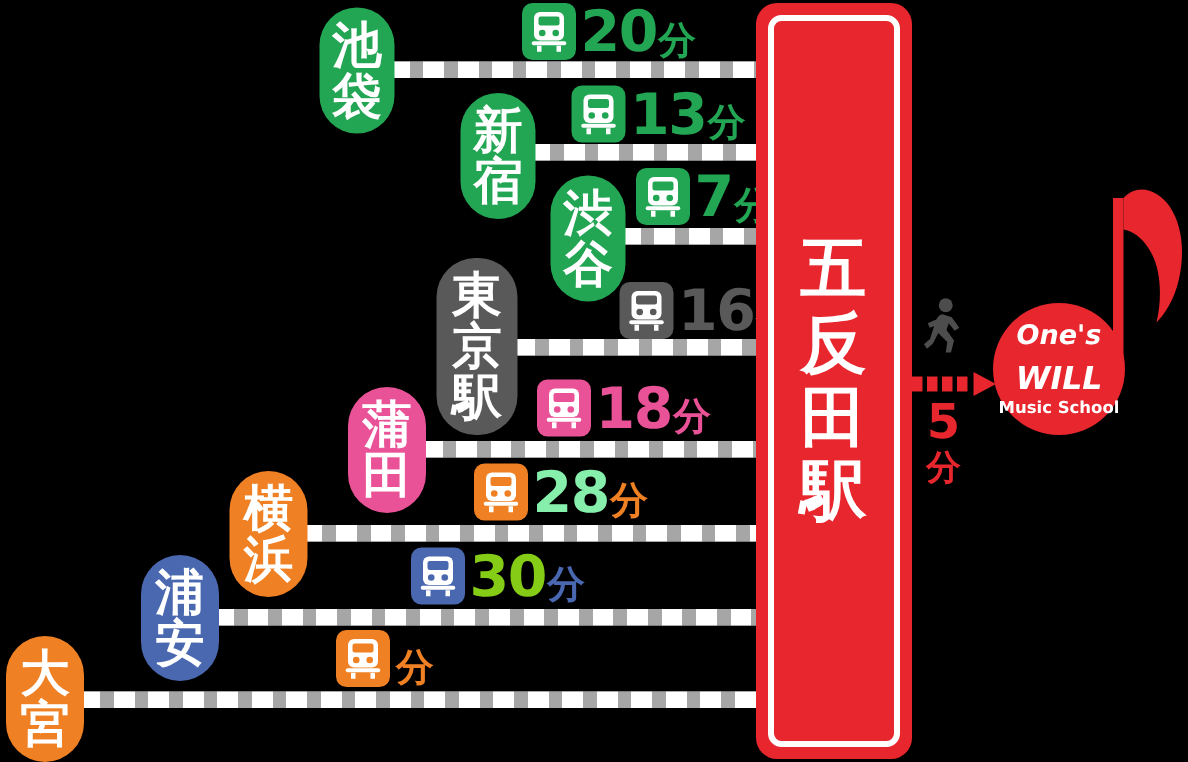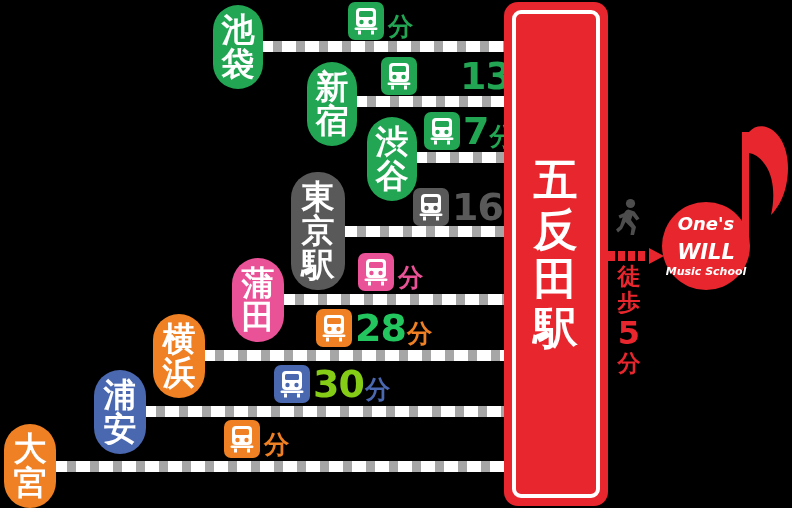--- a/index.html
+++ b/index.html
@@ -188,21 +188,20 @@
   #logo-circle .l2 {
     font-size: 21px;
     font-weight: bold;
     font-style: italic;
     line-height: 1;
     margin-top: 9px;
   }
   #logo-circle .l3 {
     font-size: 11px;
     font-weight: bold;
-    font-style: italic;
     line-height: 1;
     margin-top: 3px;
   }
 </style>
 </head>
 <body>
 
 <div id="stage">
 
 
@@ -217,28 +216,29 @@
           <svg viewBox="0 0 28 30" width="28" height="30">
             <rect x="4" y="2" width="20" height="19" rx="4" fill="#FFFFFF"></rect>
             <rect x="7" y="5" width="14" height="6" rx="1.5" fill="#22A654"></rect>
             <circle cx="9.5" cy="16" r="2.2" fill="#22A654"></circle>
             <circle cx="18.5" cy="16" r="2.2" fill="#22A654"></circle>
             <rect x="2.5" y="21.5" width="23" height="2.6" rx="1.3" fill="#FFFFFF"></rect>
             <rect x="6" y="24.5" width="3" height="4" fill="#FFFFFF"></rect>
             <rect x="19" y="24.5" width="3" height="4" fill="#FFFFFF"></rect>
           </svg>
         </div>
+        <span class="dnum" style="color: rgb(34, 166, 84);">20</span>
         <span class="dfun" style="color: rgb(34, 166, 84);">分</span>
       </div>
       <div class="rail" style="left: 344px; top: 96px; width: 174px;"></div>
       <div class="station" style="left: 307px; top: 62px; width: 50px; height: 84px; background: rgb(34, 166, 84);">
         <span>新</span>
         <span>宿</span>
       </div>
-      <div class="dur" style="left: 381px; top: 57px; gap: 40px;">
+      <div class="dur" style="left: 381px; top: 57px;">
         <div class="tico" style="background: rgb(34, 166, 84);">
           <svg viewBox="0 0 28 30" width="28" height="30">
             <rect x="4" y="2" width="20" height="19" rx="4" fill="#FFFFFF"></rect>
             <rect x="7" y="5" width="14" height="6" rx="1.5" fill="#22A654"></rect>
             <circle cx="9.5" cy="16" r="2.2" fill="#22A654"></circle>
             <circle cx="18.5" cy="16" r="2.2" fill="#22A654"></circle>
             <rect x="2.5" y="21.5" width="23" height="2.6" rx="1.3" fill="#FFFFFF"></rect>
             <rect x="6" y="24.5" width="3" height="4" fill="#FFFFFF"></rect>
             <rect x="19" y="24.5" width="3" height="4" fill="#FFFFFF"></rect>
           </svg>
@@ -297,40 +297,41 @@
           <svg viewBox="0 0 28 30" width="28" height="30">
             <rect x="4" y="2" width="20" height="19" rx="4" fill="#FFFFFF"></rect>
             <rect x="7" y="5" width="14" height="6" rx="1.5" fill="#EA5297"></rect>
             <circle cx="9.5" cy="16" r="2.2" fill="#EA5297"></circle>
             <circle cx="18.5" cy="16" r="2.2" fill="#EA5297"></circle>
             <rect x="2.5" y="21.5" width="23" height="2.6" rx="1.3" fill="#FFFFFF"></rect>
             <rect x="6" y="24.5" width="3" height="4" fill="#FFFFFF"></rect>
             <rect x="19" y="24.5" width="3" height="4" fill="#FFFFFF"></rect>
           </svg>
         </div>
+        <span class="dnum" style="color: rgb(234, 82, 151);">18</span>
         <span class="dfun" style="color: rgb(234, 82, 151);">分</span>
       </div>
       <div class="rail" style="left: 192px; top: 350px; width: 326px;"></div>
       <div class="station" style="left: 153px; top: 314px; width: 52px; height: 84px; background: rgb(239, 128, 35);">
         <span>横</span>
         <span>浜</span>
       </div>
       <div class="dur" style="left: 316px; top: 309px;">
         <div class="tico" style="background: rgb(239, 128, 35);">
           <svg viewBox="0 0 28 30" width="28" height="30">
             <rect x="4" y="2" width="20" height="19" rx="4" fill="#FFFFFF"></rect>
             <rect x="7" y="5" width="14" height="6" rx="1.5" fill="#EF8023"></rect>
             <circle cx="9.5" cy="16" r="2.2" fill="#EF8023"></circle>
             <circle cx="18.5" cy="16" r="2.2" fill="#EF8023"></circle>
             <rect x="2.5" y="21.5" width="23" height="2.6" rx="1.3" fill="#FFFFFF"></rect>
             <rect x="6" y="24.5" width="3" height="4" fill="#FFFFFF"></rect>
             <rect x="19" y="24.5" width="3" height="4" fill="#FFFFFF"></rect>
           </svg>
         </div>
-        <span class="dnum" style="color: #22c55e;">28</span>
+        <span class="dnum" style="color: #86efac;">28</span>
         <span class="dfun" style="color: rgb(239, 128, 35);">分</span>
       </div>
       <div class="rail" style="left: 133px; top: 406px; width: 385px;"></div>
       <div class="station" style="left: 94px; top: 370px; width: 52px; height: 84px; background: rgb(74, 104, 176);">
         <span>浦</span>
         <span>安</span>
       </div>
       <div class="dur" style="left: 274px; top: 365px;">
         <div class="tico" style="background: rgb(74, 104, 176);">
           <svg viewBox="0 0 28 30" width="28" height="30">
@@ -390,21 +391,20 @@
     <svg viewBox="0 0 56 16" width="56" height="16" aria-hidden="true">
       <rect x="0" y="3" width="7" height="10" fill="#E8262D"></rect>
       <rect x="10" y="3" width="7" height="10" fill="#E8262D"></rect>
       <rect x="20" y="3" width="7" height="10" fill="#E8262D"></rect>
       <rect x="30" y="3" width="7" height="10" fill="#E8262D"></rect>
       <polygon points="41,0 56,8 41,16" fill="#E8262D"></polygon>
     </svg>
   </div>
 
   <div id="walk-text">
-    <span>徒歩</span>
     <span class="big">5</span>
     <span>分</span>
   </div>
 
   <div id="note">
     <svg viewBox="0 0 76 170" width="76" height="170" aria-hidden="true">
       <path d="M33 12 C42 2 56 6 64 18 C72 30 74 48 70 66 C67 80 60 90 55 95 C59 78 58 58 50 46 C45 38 39 34 33 33 Z" fill="#E8262D"></path>
       <path d="M33 12 L33 125 C33 140 24 150 12 150 C22 146 26 138 26 126 L26 12 Z" fill="#E8262D"></path>
       <path d="M26 110 C26 110 34 132 26 146 C20 156 8 158 2 150 C10 154 18 148 21 138 C24 128 26 118 26 110 Z" fill="#E8262D"></path>
     </svg>

